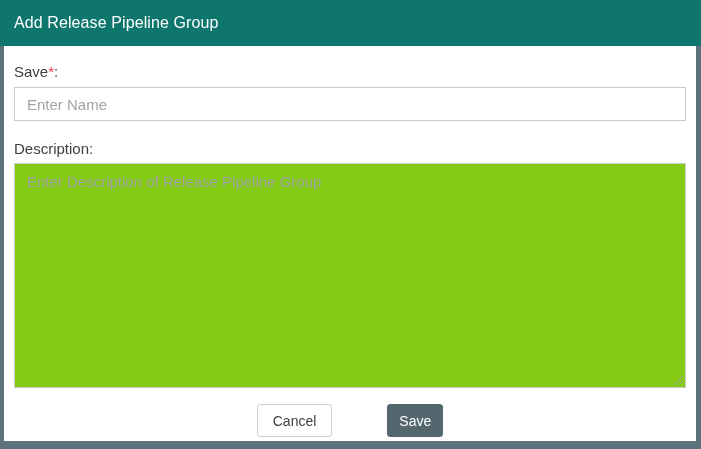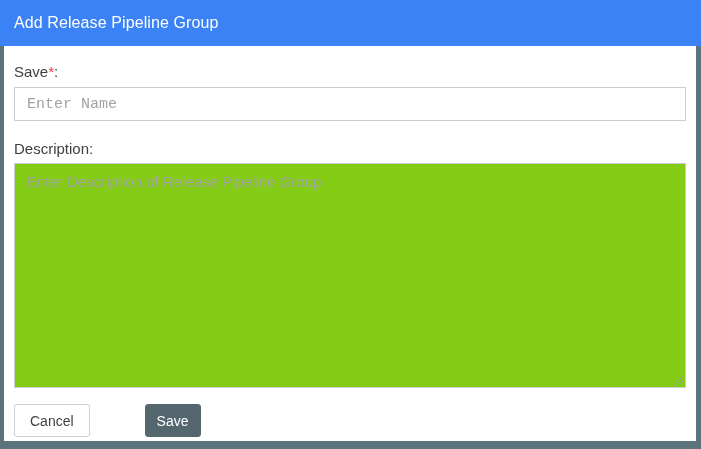--- a/index.html
+++ b/index.html
@@ -9,21 +9,21 @@
     background: #fff;
   }
   .dialog {
     width: 701px; height: 449px;
     background: #5d737b;
     display: flex; flex-direction: column;
     overflow: hidden;
   }
   .dialog-header {
     height: 46px; flex: 0 0 46px;
-    background: #3b82f6;
+    background: #0f766e;
     color: #fdfefe;
     display: flex; align-items: center;
     padding: 0 14px;
     font-size: 16px;
     letter-spacing: 0.1px;
   }
   .dialog-body {
     flex: 1 1 auto;
     background: #ffffff;
     margin: 0 5px 8px 4px;
@@ -38,21 +38,21 @@
     margin-bottom: 6px;
   }
   .required-marker { color: #e8414d; }
   .text-input {
     display: block;
     width: 100%;
     height: 34px;
     border: 1px solid #cccccc;
     border-radius: 0;
     padding: 0 12px;
-    font-family: Liberation Mono, monospace;
+    font-family: Liberation Sans, sans-serif;
     font-size: 15px;
     color: #555555;
     margin-bottom: 19px;
     outline: none;
     background: #fff;
   }
   .description-label { margin-bottom: 5px; }
   .textarea-wrap {
     position: relative;
     width: 100%;
@@ -75,21 +75,21 @@
   }
   ::placeholder { color: #a3a3a3; opacity: 1; }
   .resize-grip {
     position: absolute;
     right: 2px; bottom: 2px;
     width: 11px; height: 11px;
     pointer-events: auto;
     cursor: nwse-resize;
   }
   .button-row {
-    display: flex; align-items: center;
+    display: flex; align-items: center; justify-content: center;
   }
   .btn {
     height: 33px;
     font-family: "Liberation Sans", "DejaVu Sans", sans-serif;
     font-size: 14px;
     border-radius: 3px;
     cursor: pointer;
     display: inline-flex; align-items: center; justify-content: center;
   }
   .btn-cancel {

